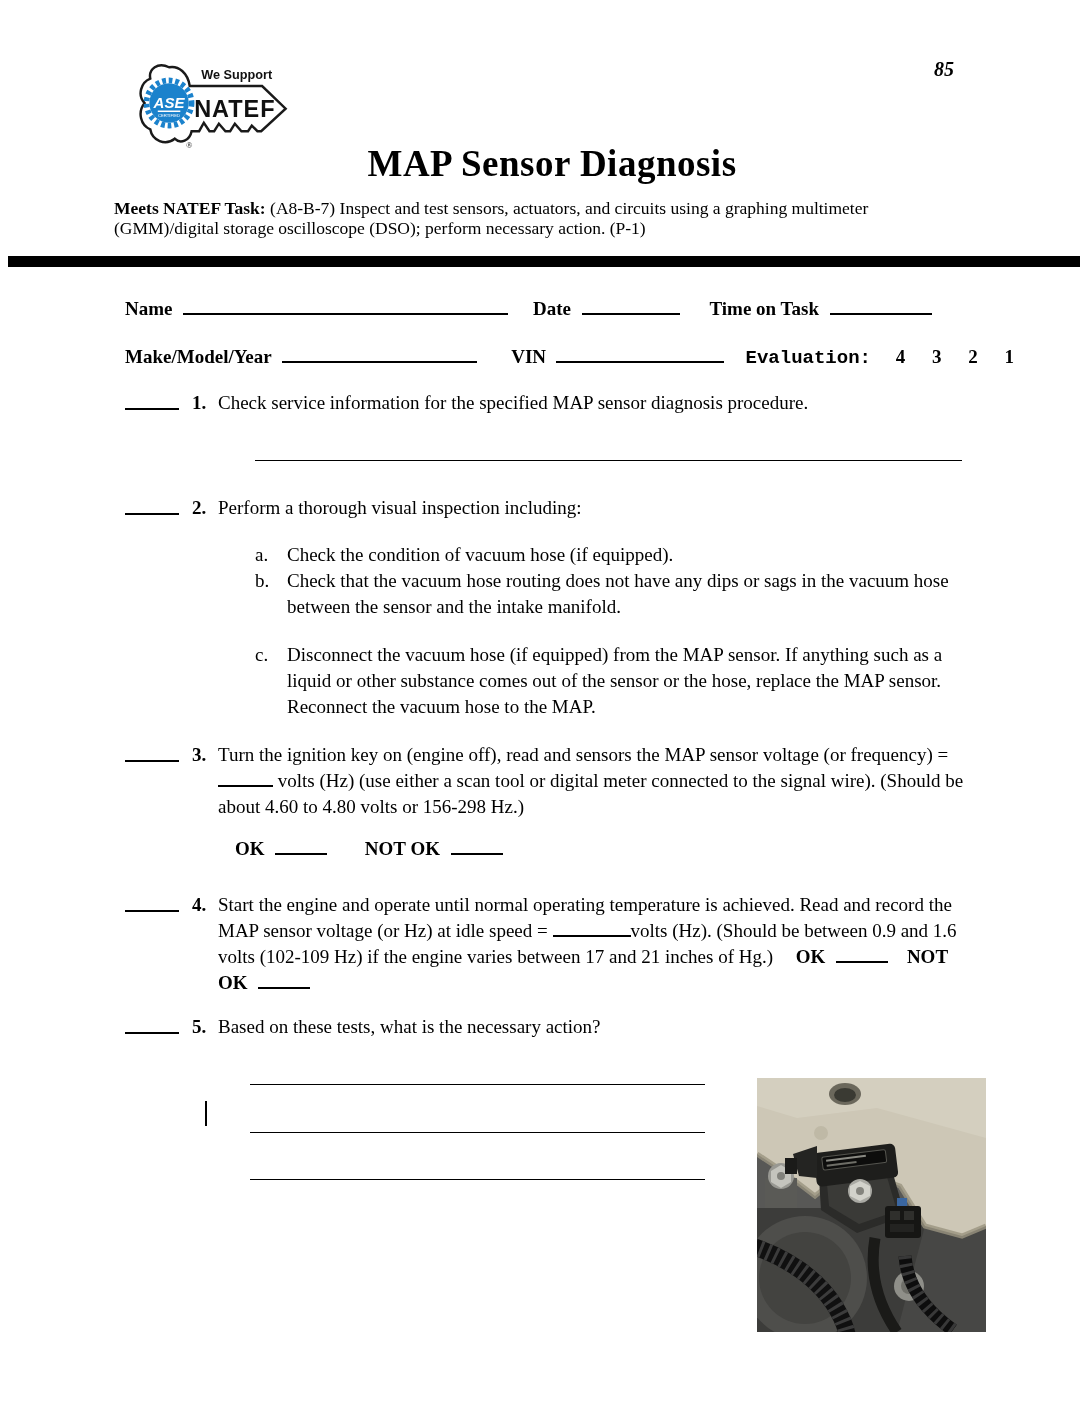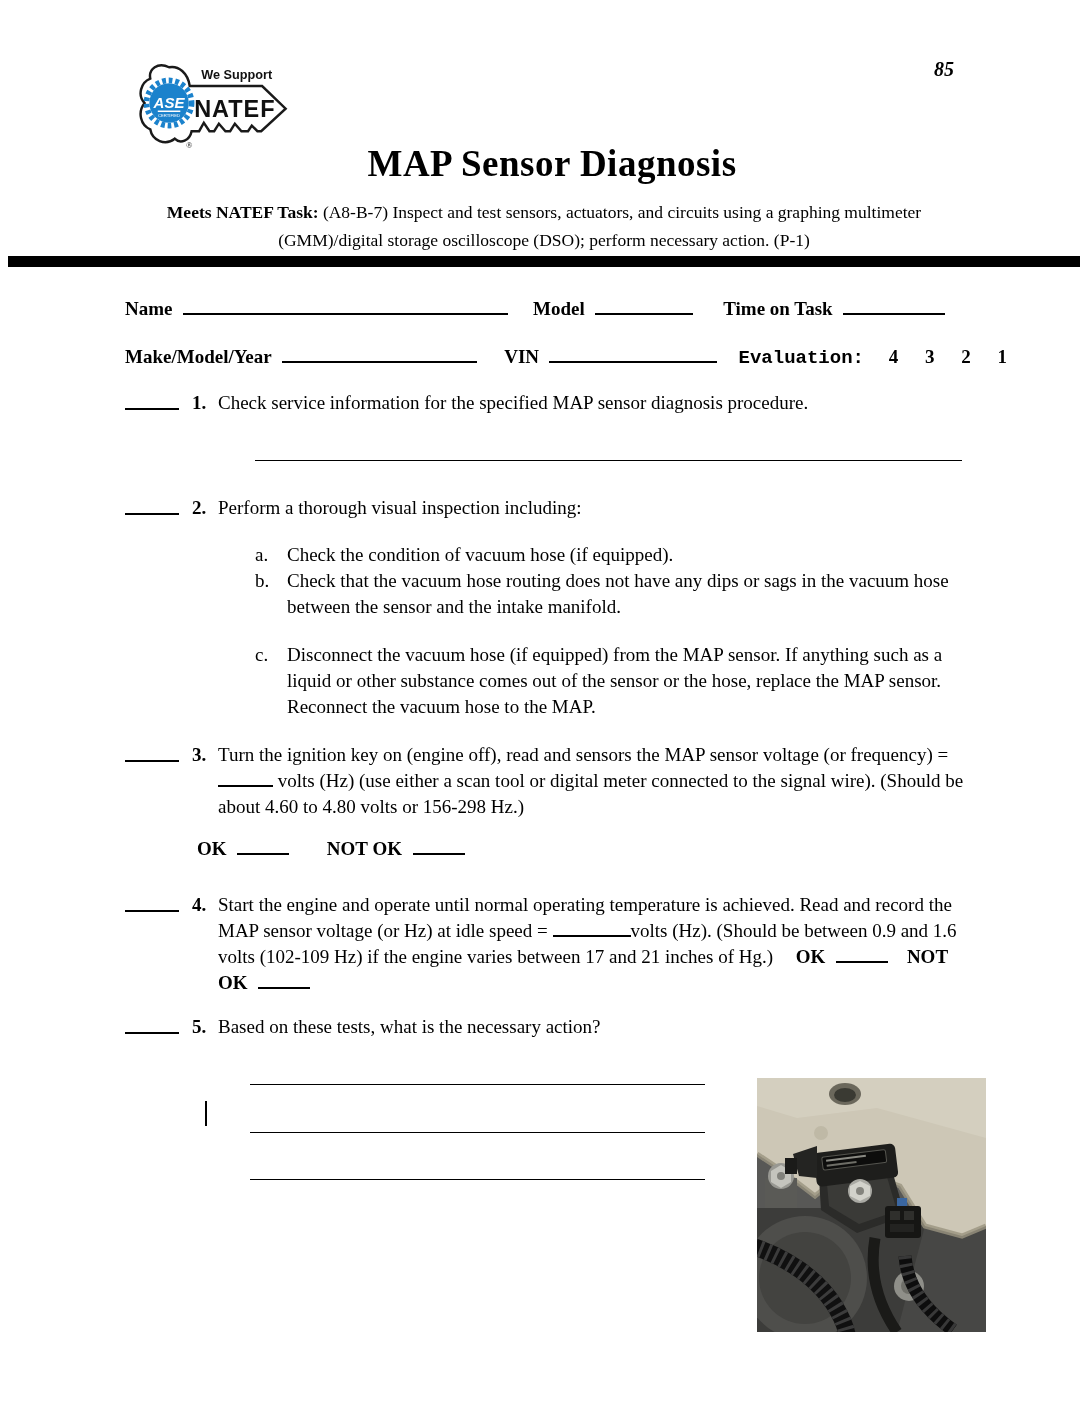--- a/index.html
+++ b/index.html
@@ -9,22 +9,22 @@
     font-family:"Liberation Serif","DejaVu Serif",serif;
     font-size:19px; color:#000; overflow:hidden;
   }
   .bold { font-weight:bold; }
 
   
   .logo { position:absolute; left:132px; top:56px; width:170px; height:94px; }
   .page-number { position:absolute; left:934px; top:58px; font-size:20px; font-weight:bold;font-style:italic; }
   .page-title { position:absolute; top:142px; left:0; width:100%; text-align:center;
                 font-size:37px; font-weight:bold; letter-spacing:.5px;margin-left:8px; }
-  .task-block { position:absolute; top:198px; left:114px; width:860px; text-align:center;
-                font-size:17.5px; line-height:28px; }
+  .task-block { position:absolute; top:198px; left:114px; width:860px; 
+                font-size:17.5px; line-height:20px; }
   .rule { position:absolute; top:256px; left:8px; width:1072px; height:11px; background:#000; }
 
   
   .form-row { position:absolute; left:125px; width:850px; white-space:nowrap; }
   .row1 { top:298px; }
   .row2 { top:346px; }
   .flabel { font-weight:bold; }
   .wline { display:inline-block; border-bottom:2px solid #000; height:17px; }
 
   
@@ -32,21 +32,21 @@
   .item { display:grid; grid-template-columns:67px 26px 1fr; }
   .score-line { width:54px; height:20px; border-bottom:2px solid #000; }
   .inum { font-weight:bold; }
   .sub { display:grid; grid-template-columns:130px 32px 1fr; }
   .ans-line { height:0; border-bottom:1.5px solid #000; }
   .ans1 { margin-top:44px; margin-left:130px; width:707px; }
   .note-box { background:#dededb; margin-left:-3px; width:843px; padding:3px 22px 4px 66px;
               margin-top:14px; line-height:26px; }
   .blank { display:inline-block; border-bottom:2px solid #000; height:14px; }
   .b55 { width:55px; } .b78 { width:78px; } .b52 { width:52px; }
-  .ok-row { margin-top:16px; margin-left:72px; font-weight:bold;font-family:Liberation Serif, serif; }
+  .ok-row { margin-top:16px; margin-left:110px; font-weight:bold;font-family:Liberation Serif, serif; }
   .gap28 { display:inline-block; width:28px; }
   .ansB { margin-left:125px; width:455px; }
   .a2 { margin-top:44px; } .a3 { margin-top:47px; } .a4 { margin-top:46px; }
 
   .cursor-artifact { position:absolute; left:205px; top:1101px; width:2px; height:25px; background:#000; }
 
   .photo { position:absolute; left:757px; top:1078px; width:229px; height:254px; }
 
   .m-t34 { margin-top:34px; } .m-t21 { margin-top:21px; } .m-t22 { margin-top:22px; }
   .m-t30 { margin-top:30px; } .m-t18 { margin-top:18px; }
@@ -80,30 +80,30 @@
   <div class="task-block">
     <span class="bold">Meets NATEF Task:</span>
     <span>(A8-B-7) Inspect and test sensors, actuators, and circuits using a graphing multimeter (GMM)/digital storage oscilloscope (DSO); perform necessary action.  (P-1)</span>
   </div>
 
   <div class="rule"></div>
 
   <div class="form-row row1">
     <span class="flabel">Name</span>
     <span class="wline" style="width:325px;margin-left:6px;"></span>
-    <span class="flabel" style="margin-left:20px;">Model</span>
+    <span class="flabel" style="margin-left:20px;">Date</span>
     <span class="wline" style="width:98px;margin-left:6px;"></span>
     <span class="flabel" style="margin-left:25px;">Time on Task</span>
     <span class="wline" style="width:102px;margin-left:6px;"></span>
   </div>
 
   <div class="form-row row2">
     <span class="flabel">Make/Model/Year</span>
     <span class="wline" style="width:195px;margin-left:6px;"></span>
-    <span class="flabel" style="margin-left:22px;">VIN</span>
+    <span class="flabel" style="margin-left:29px;">VIN</span>
     <span class="wline" style="width:168px;margin-left:5px;"></span>
     <span class="flabel" style="margin-left:17px;font-family:Liberation Mono, monospace;">Evaluation:</span>
     <span class="flabel" style="margin-left:20px;">4</span>
     <span class="flabel" style="margin-left:22px;">3</span>
     <span class="flabel" style="margin-left:22px;">2</span>
     <span class="flabel" style="margin-left:22px;">1</span>
   </div>
 
   <div class="content">
 

